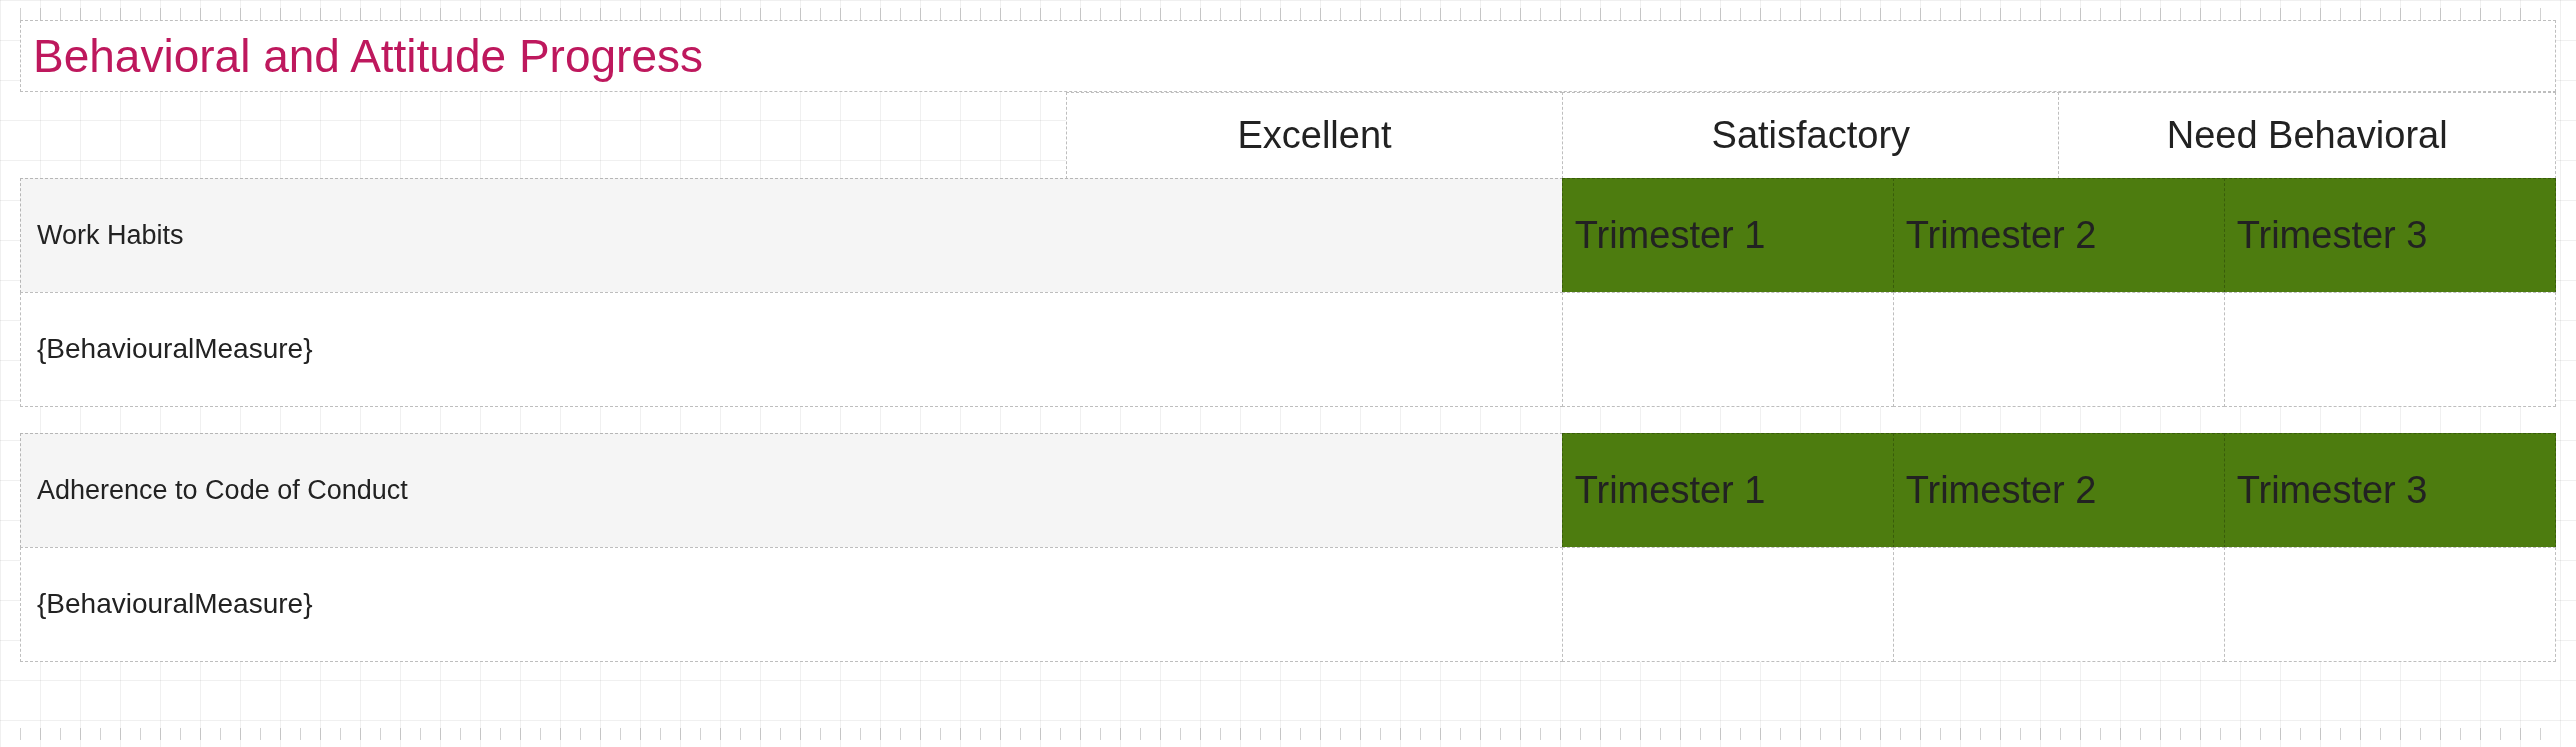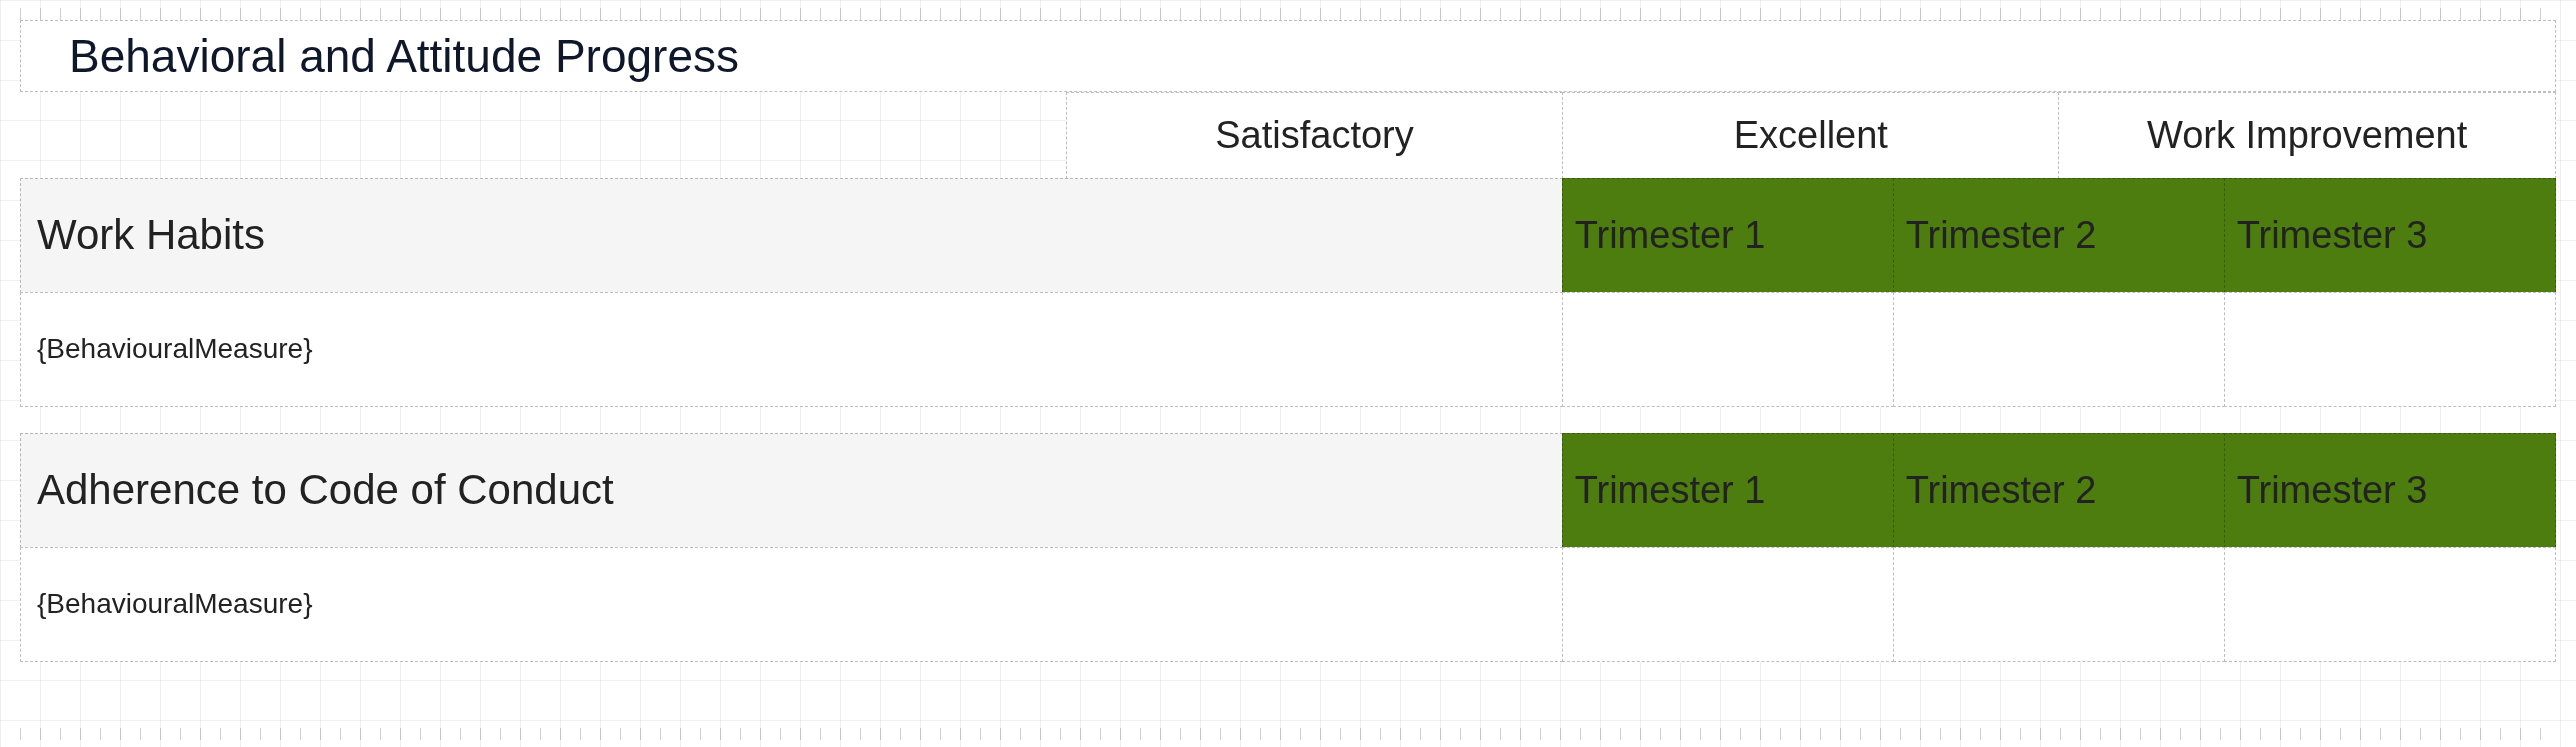--- a/index.html
+++ b/index.html
@@ -36,23 +36,22 @@
       display: flex;
       flex-direction: column;
     }
     .title-bar {
       border: 1.3px dashed rgba(0,0,0,0.25);
       background: #ffffff;
       padding: 8px 12px;
     }
     .title-text {
       font-size: 46px;
-      color: #0f172a;
+      color: #be185d;
       font-weight: 400;
-      margin-left: 36px;
     }
     .rating-row {
       display: flex;
       height: 87px;
     }
     .rating-left {
       width: 1047px;
       
       border: 1.3px dashed rgba(0,0,0,0); 
     }
@@ -71,21 +70,21 @@
       display: flex;
       height: 114px;
     }
     .section-label {
       width: 1543px;
       border: 1.3px dashed rgba(0,0,0,0.25);
       background: #f5f5f5;
       display: flex;
       align-items: center;
       padding-left: 16px;
-      font-size: 42px;
+      font-size: 27px;
       color: #222;
       margin-top: -1.3px;
     }
     .tri-cell {
       flex: 1;
       border: 1.3px dashed rgba(0,0,0,0.25);
       background: #4d7c0f;
       display: flex;
       align-items: center;
       padding-left: 12px;
@@ -142,27 +141,27 @@
 
   <div class="overlay">
 
     <div class="title-bar">
       <span class="title-text">Behavioral and Attitude Progress</span>
     </div>
 
     <div class="rating-row">
       <div class="rating-left"></div>
       <div class="rating-cell">
+        <span>Excellent</span>
+      </div>
+      <div class="rating-cell">
         <span>Satisfactory</span>
       </div>
       <div class="rating-cell">
-        <span>Excellent</span>
-      </div>
-      <div class="rating-cell">
-        <span>Work Improvement</span>
+        <span>Need Behavioral</span>
       </div>
     </div>
 
     <div class="section-row">
       <div class="section-label">
         <span>Work Habits</span>
       </div>
       <div class="tri-cell">
         <span>Trimester 1</span>
       </div>

